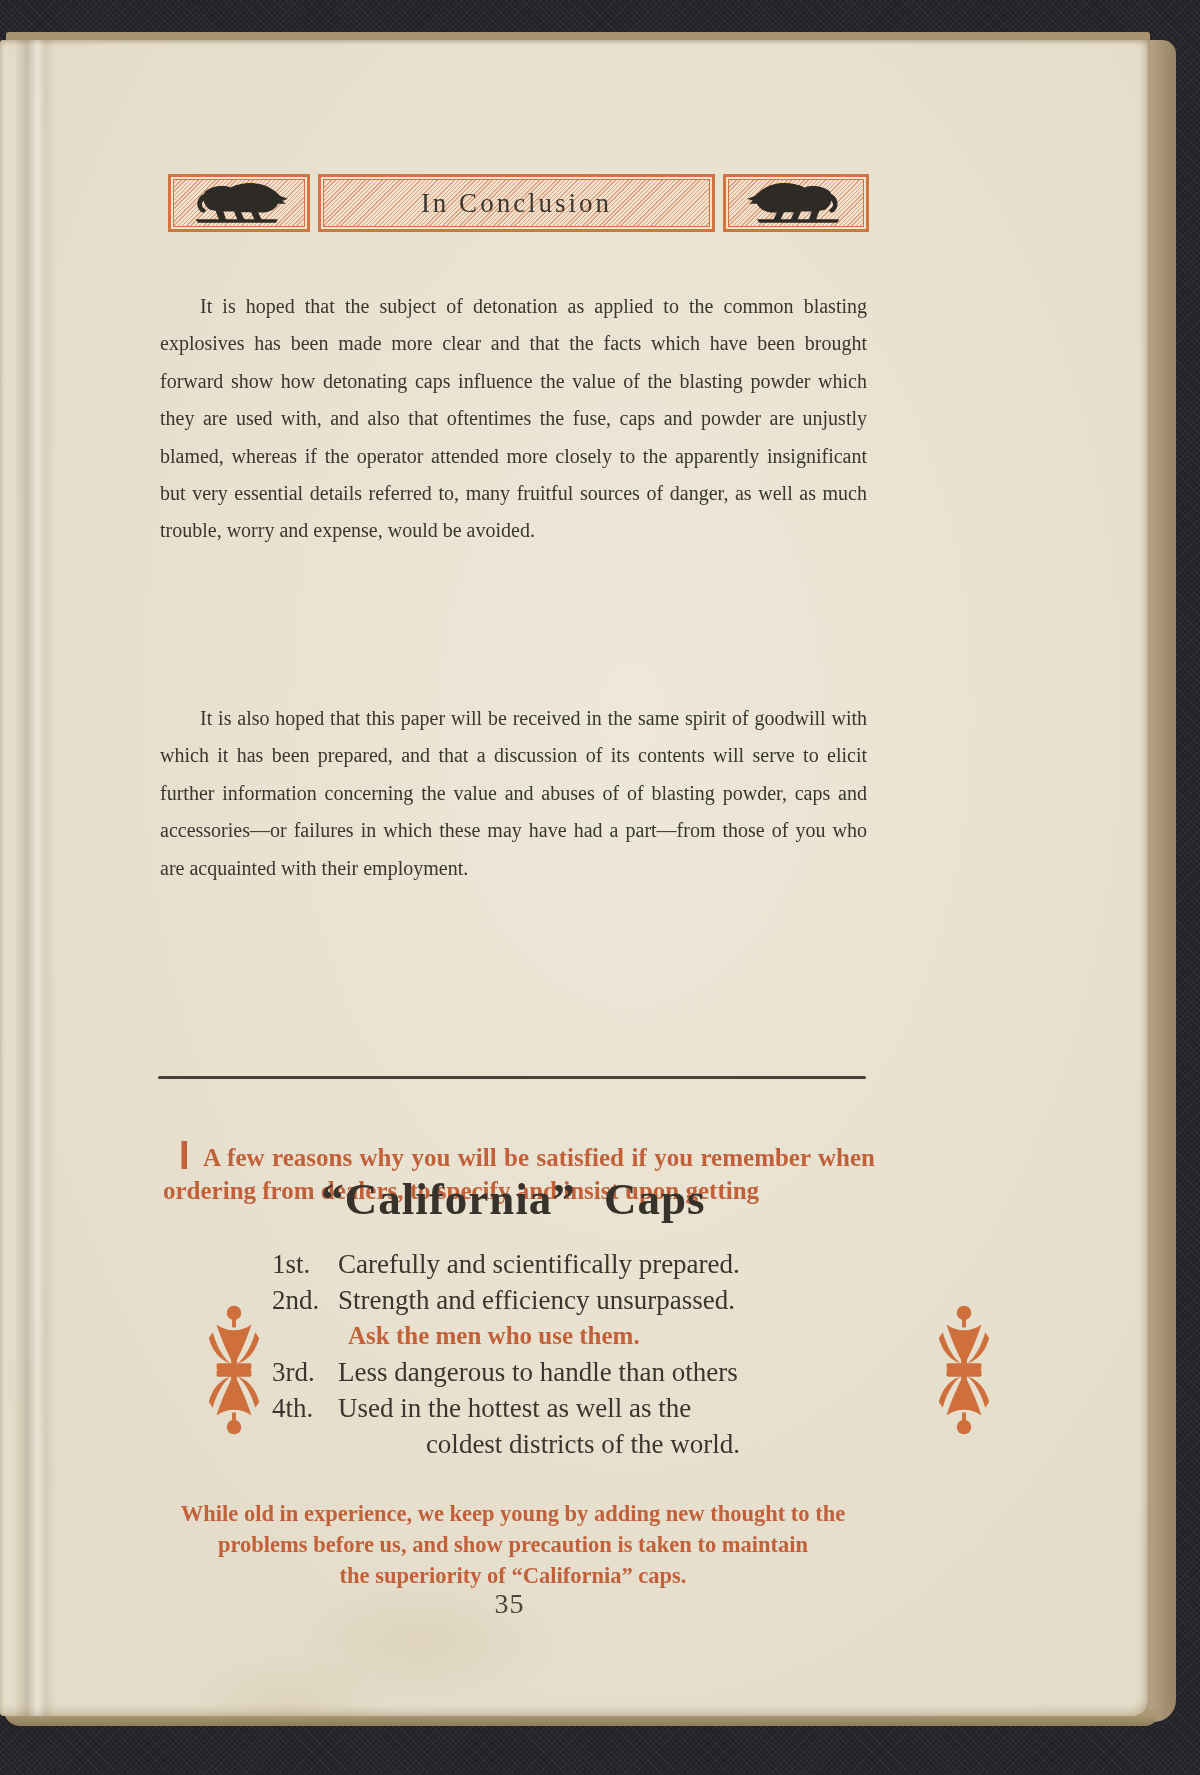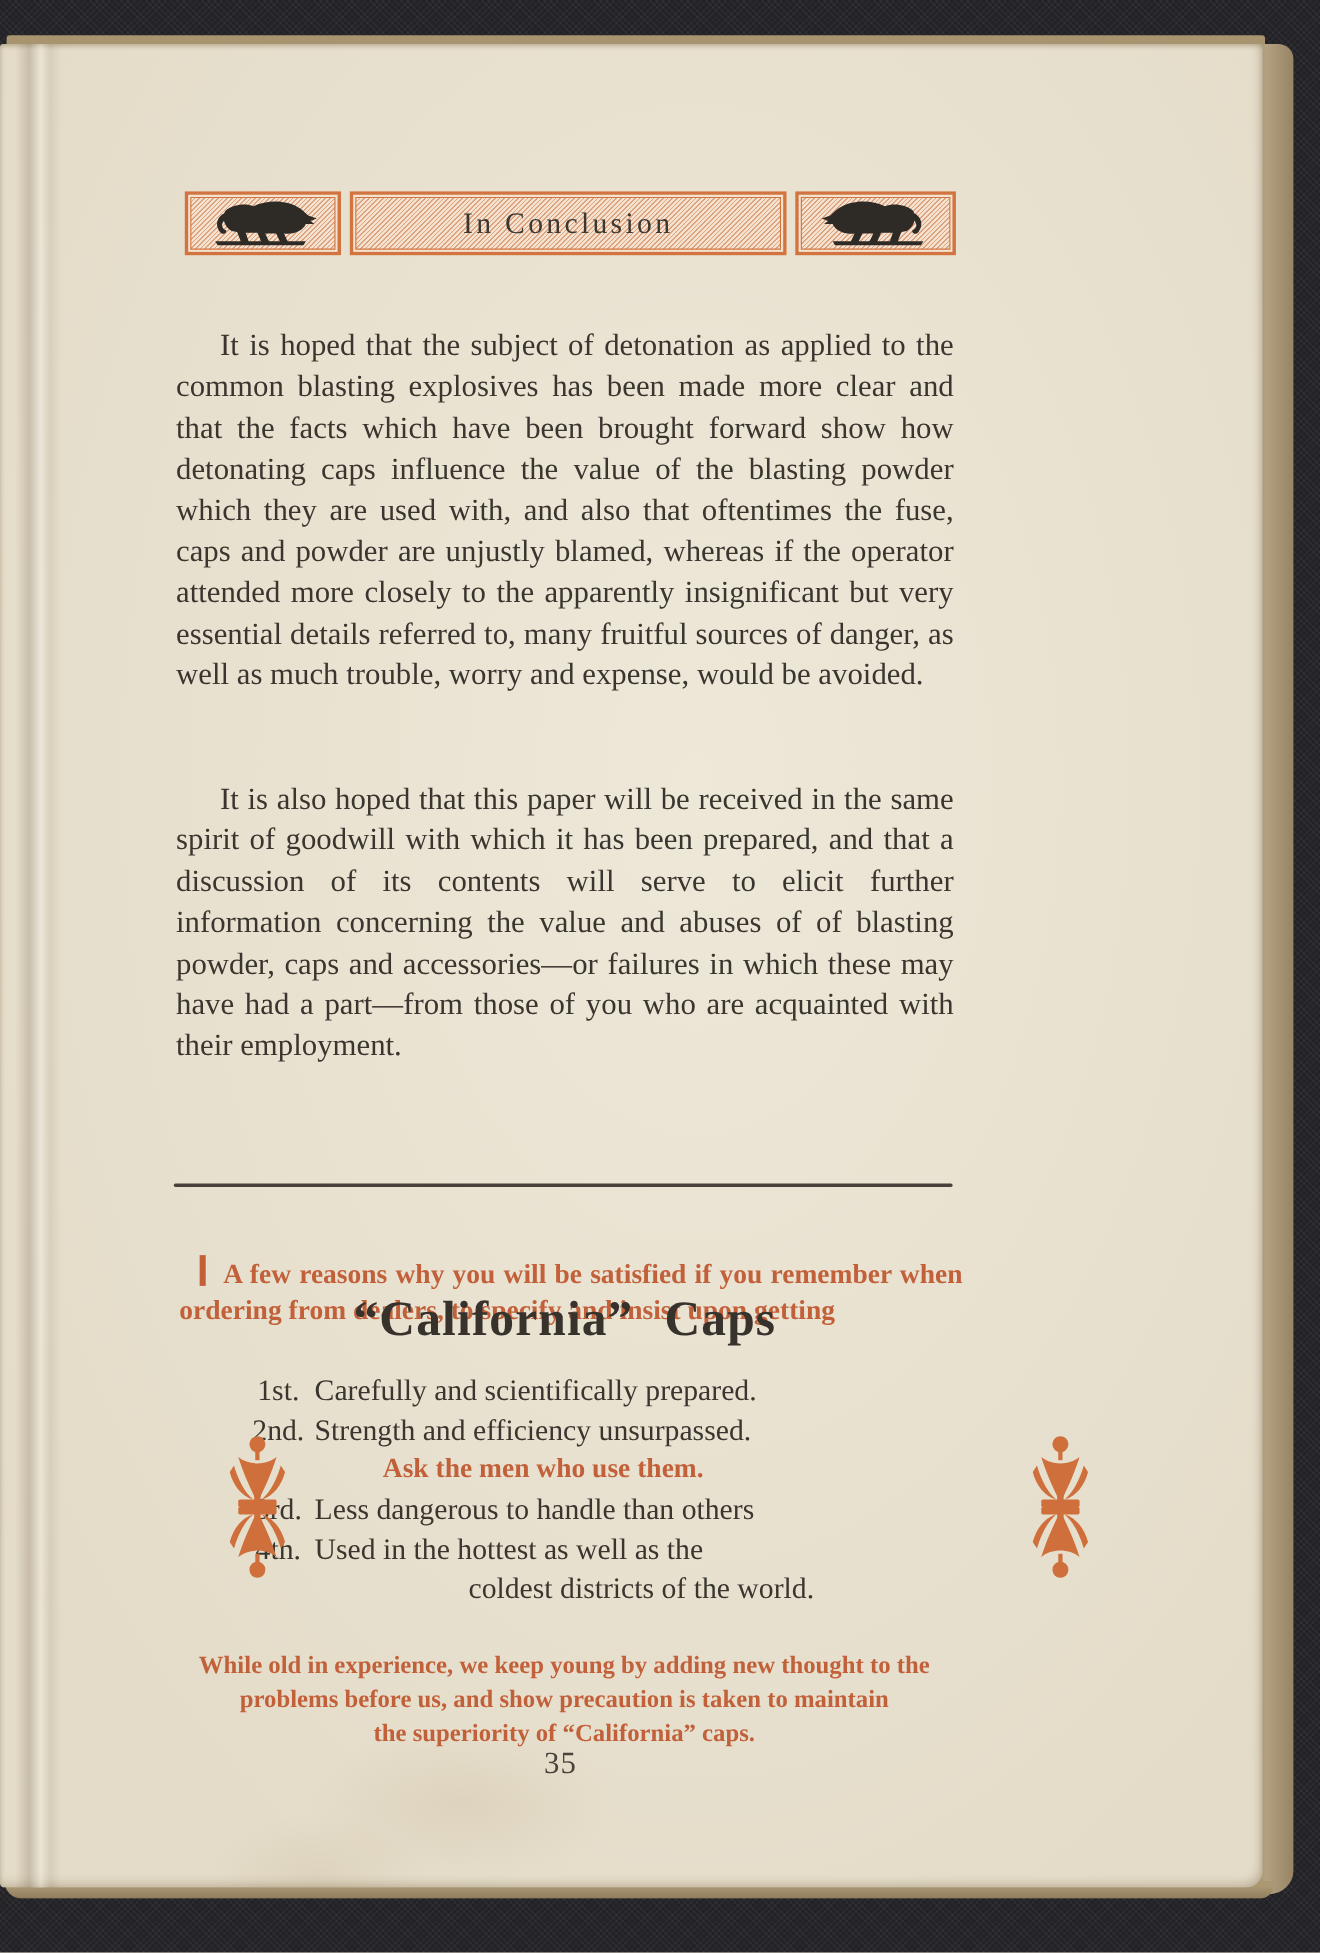--- a/index.html
+++ b/index.html
@@ -37,34 +37,34 @@
     background-color:#f3e2d0;
     background-image:repeating-linear-gradient(135deg, rgba(205,110,60,0.55) 0 1px, rgba(243,226,208,0.92) 1px 3px);
     box-shadow:inset 0 0 0 2px #f3e2d0, inset 0 0 0 3px #d2743f;
     display:flex;align-items:center;justify-content:center;}
   .bx-lion-l{width:142px;}
   .bx-title{flex:1;}
   .bx-lion-r{width:146px;}
   .banner-title{font-size:27px;letter-spacing:3px;color:#3c3831;}
   .lion{width:118px;height:44px;}
   .para{position:absolute;left:160px;width:707px;color:#3a362f;
-    font-size:28px;line-height:37.4px;text-align:justify;text-indent:40px;}
+    font-size:20px;line-height:37.4px;text-align:justify;text-indent:40px;}
   .p1{top:228px;}
   .p2{top:640px;}
   .rule{position:absolute;top:1036px;left:158px;width:708px;height:3px;background:#47413a;border-radius:2px;}
   .red{color:#c2603a;}
   .promo-intro{position:absolute;top:1100px;left:163px;width:712px;
     font-size:25px;line-height:33px;font-weight:bold;text-align:justify;}
   .pmark{display:inline-block;vertical-align:-4px;margin-right:14px;}
   .promo-heading{position:absolute;top:1133px;left:160px;width:707px;text-align:center;
     font-size:45px;font-weight:bold;color:#37332c;word-spacing:16px;letter-spacing:1px;}
   .caplist{position:absolute;top:1206px;left:160px;width:707px;color:#3a362f;
     font-size:27px;line-height:36px;}
   .caprow{display:flex;}
-  .caplabel{width:66px;margin-left:60px;flex:none;text-align:center;}
+  .caplabel{width:66px;margin-left:112px;flex:none;}
   .captext{width:470px;}
   .capcont{width:470px;margin-left:188px;text-align:center;}
   .slogan{margin-left:188px;width:470px;text-align:left;font-weight:bold;font-size:25px;}
   .ornament{position:absolute;width:58px;height:134px;top:1263px;}
   .orn-left{left:205px;}
   .orn-right{left:935px;}
   .promo-footer{position:absolute;top:1458px;left:130px;width:766px;text-align:center;
     font-size:22.5px;line-height:31px;font-weight:bold;}
   .pageno{position:absolute;top:1548px;left:156px;width:707px;text-align:center;
     font-size:28px;color:#4a443c;letter-spacing:1px;}

